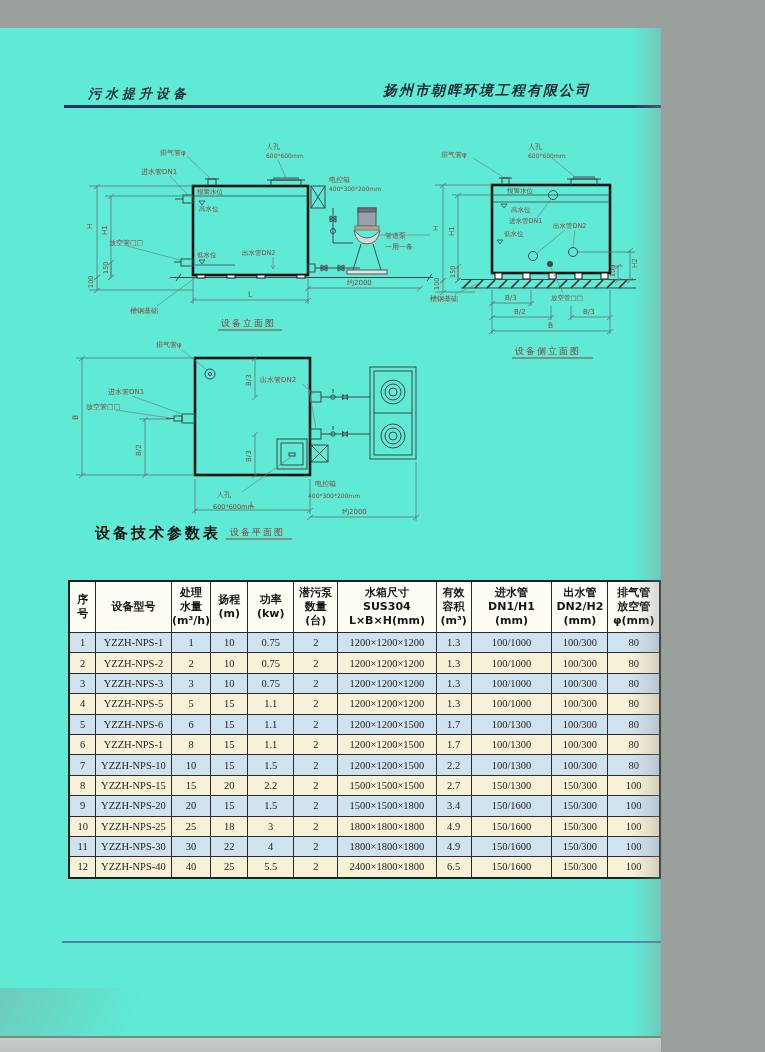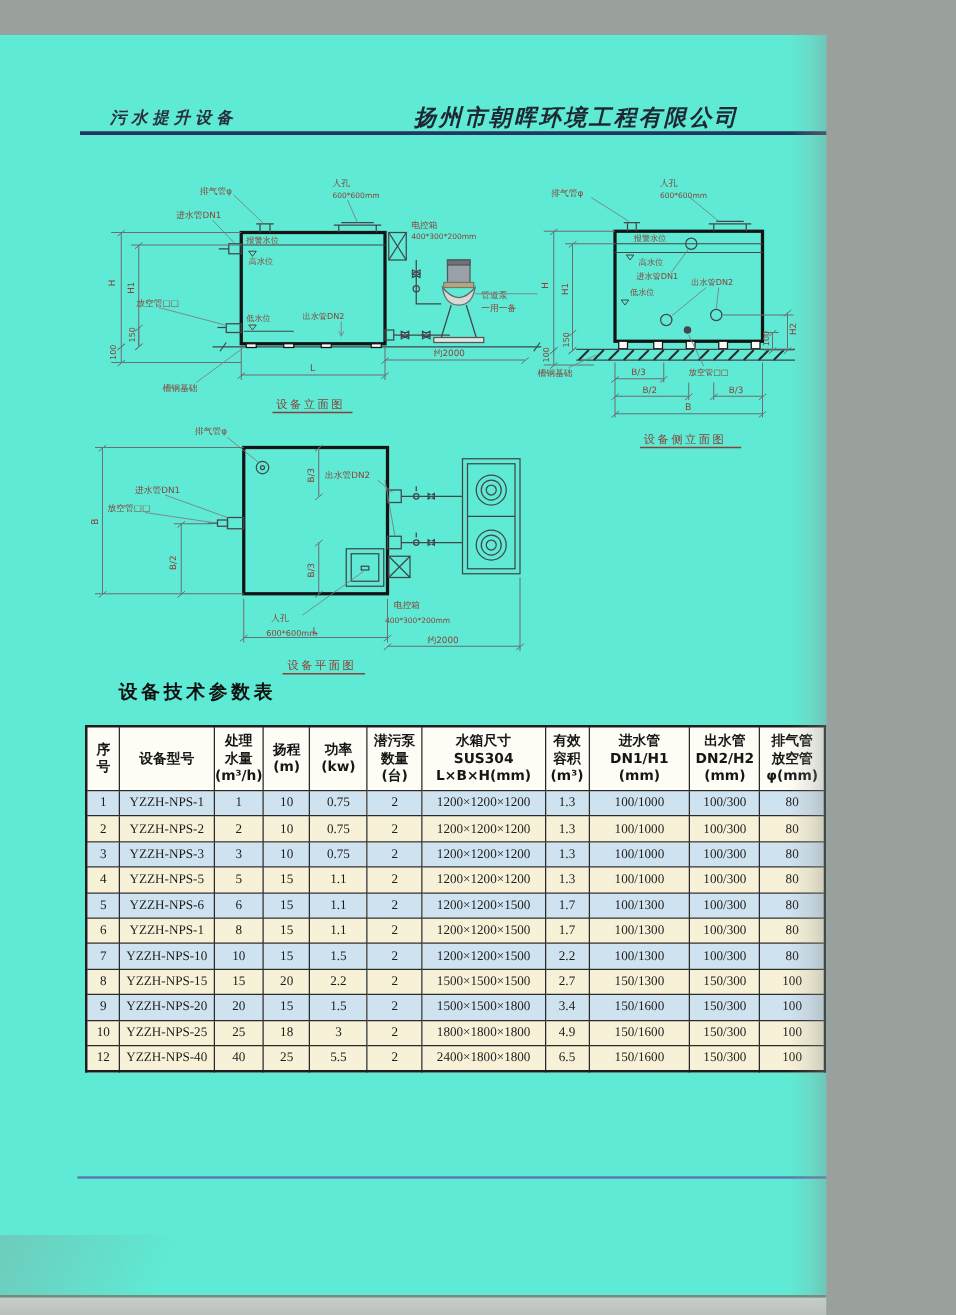--- a/index.html
+++ b/index.html
@@ -10,24 +10,24 @@
       background:linear-gradient(to right,rgba(150,155,150,0) 0%,rgba(150,155,150,.18) 55%,rgba(135,142,138,.38) 100%);}
   .scan-bottom{position:absolute;left:0;bottom:0;width:100%;height:42px;
       background:linear-gradient(to bottom,#c6ccc8 0%,#b2b9b4 60%,#aab1ad 100%);
       border-top:2px solid #7b8a7d;}
   .scan-corner{position:absolute;left:0;top:960px;width:220px;height:50px;
       background:linear-gradient(115deg,rgba(140,146,142,.35),rgba(140,146,142,0) 60%);}
   
   .hdr-left{position:absolute;left:88px;top:57px;font-family:"DejaVu Serif",serif;
       font-style:italic;font-weight:bold;font-size:13px;letter-spacing:4px;color:#26313d;}
   .hdr-right{position:absolute;right:70px;top:54px;font-family:"DejaVu Serif",serif;
-      font-style:italic;font-weight:bold;font-size:18px;letter-spacing:2px;color:#1e2833;}
+      font-style:italic;font-weight:bold;font-size:14px;letter-spacing:2px;color:#1e2833;}
   .hdr-rule{position:absolute;left:64px;top:77px;width:638px;height:3px;background:#25355c;}
   .doc-title{position:absolute;left:97px;top:86px;font-size:16px;letter-spacing:2px;color:#2b2b2b;}
-  .table-title{position:absolute;left:95px;top:516px;font-size:15px;font-weight:bold;letter-spacing:3px;color:#111;}
+  .table-title{position:absolute;left:95px;top:496px;font-size:15px;font-weight:bold;letter-spacing:3px;color:#111;}
   
   svg{position:absolute;overflow:visible;}
   svg text{font-family:"DejaVu Sans",sans-serif;fill:#8a4238;}
   .dln{stroke:#43464a;stroke-width:1;fill:none;}
   .thick{stroke:#141414;stroke-width:2.6;fill:none;}
   .dim{stroke:#6b6e72;stroke-width:.8;fill:none;}
   .lead{stroke:#7c7f83;stroke-width:.7;fill:none;}
   .lvl{fill:none;stroke:#43464a;stroke-width:.8;}
   
   #spec-table{position:absolute;left:68px;top:552px;border-collapse:collapse;table-layout:fixed;
@@ -508,20 +508,33 @@
           <td>25</td>
           <td>18</td>
           <td>3</td>
           <td>2</td>
           <td>1800×1800×1800</td>
           <td>4.9</td>
           <td>150/1600</td>
           <td>150/300</td>
           <td>100</td>
         </tr>
+        <tr class="odd">
+          <td>11</td>
+          <td>YZZH-NPS-30</td>
+          <td>30</td>
+          <td>22</td>
+          <td>4</td>
+          <td>2</td>
+          <td>1800×1800×1800</td>
+          <td>4.9</td>
+          <td>150/1600</td>
+          <td>150/300</td>
+          <td>100</td>
+        </tr>
         <tr class="even">
           <td>12</td>
           <td>YZZH-NPS-40</td>
           <td>40</td>
           <td>25</td>
           <td>5.5</td>
           <td>2</td>
           <td>2400×1800×1800</td>
           <td>6.5</td>
           <td>150/1600</td>

